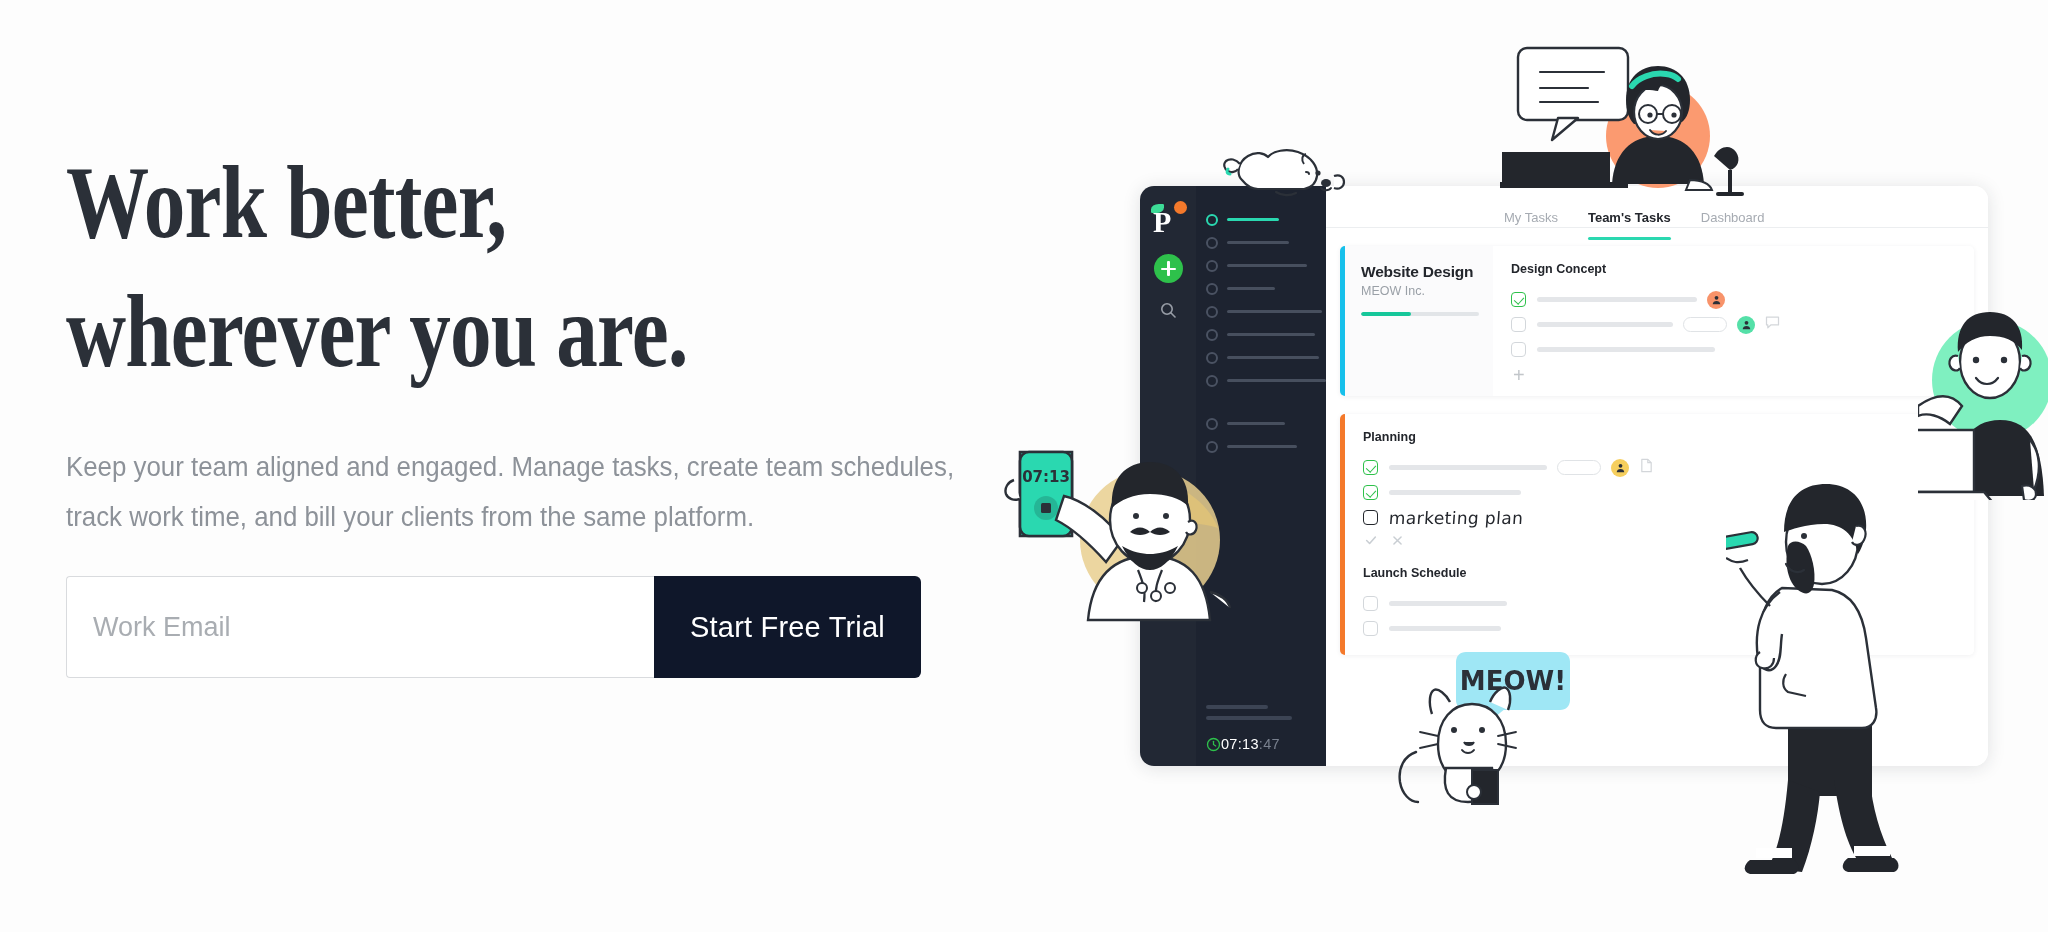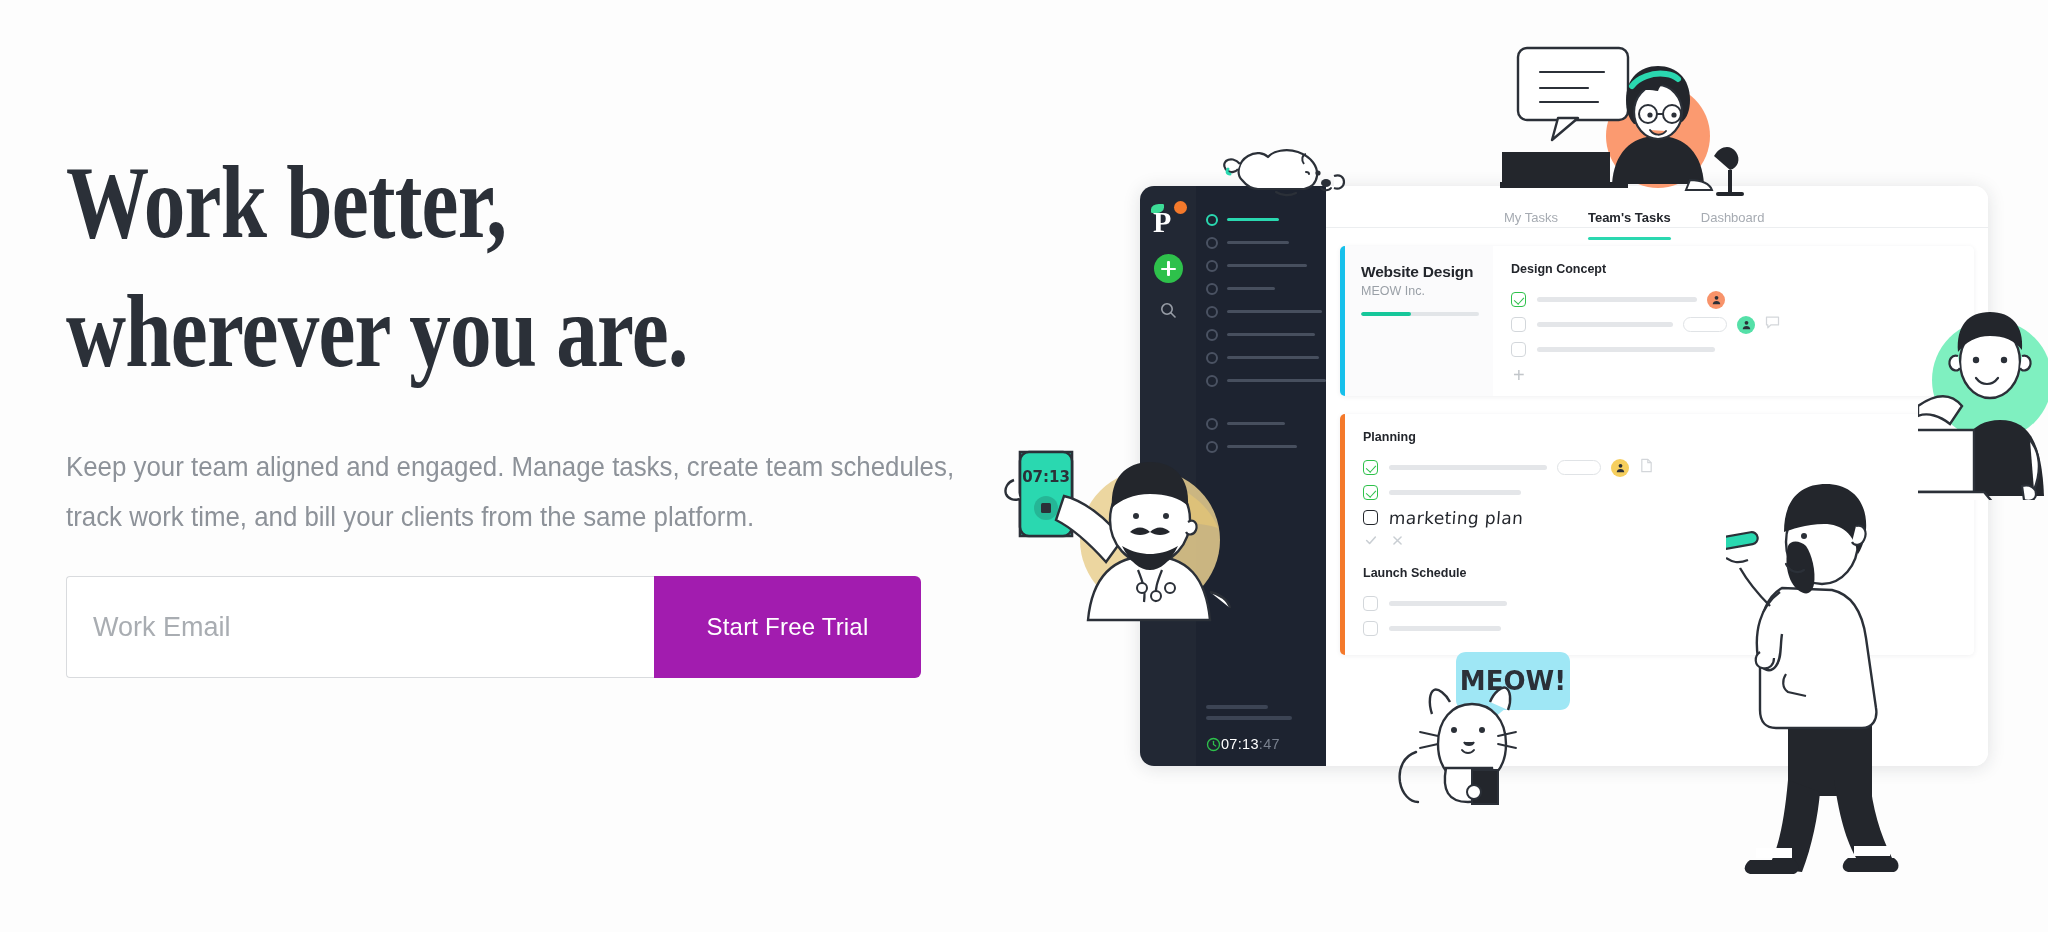--- a/index.html
+++ b/index.html
@@ -49,26 +49,26 @@
     background: #fff;
     font-family: "Liberation Sans", sans-serif;
     font-size: 27px;
     color: #5a5f66;
     padding: 0 26px;
     outline: none;
   }
   .email-input::placeholder { color: #a9adb2; }
   .cta-button {
     width: 267px; height: 102px;
-    background: #a21caf;
+    background: #0f172a;
     border: none;
     border-radius: 0 6px 6px 0;
     color: #ffffff;
     font-family: "Liberation Sans", sans-serif;
-    font-size: 24px;
+    font-size: 29px;
     letter-spacing: .2px;
     cursor: pointer;
   }
 
   
   .app-window {
     position: absolute; left: 1140px; top: 186px;
     width: 848px; height: 580px;
     background: #ffffff;
     border-radius: 14px;

